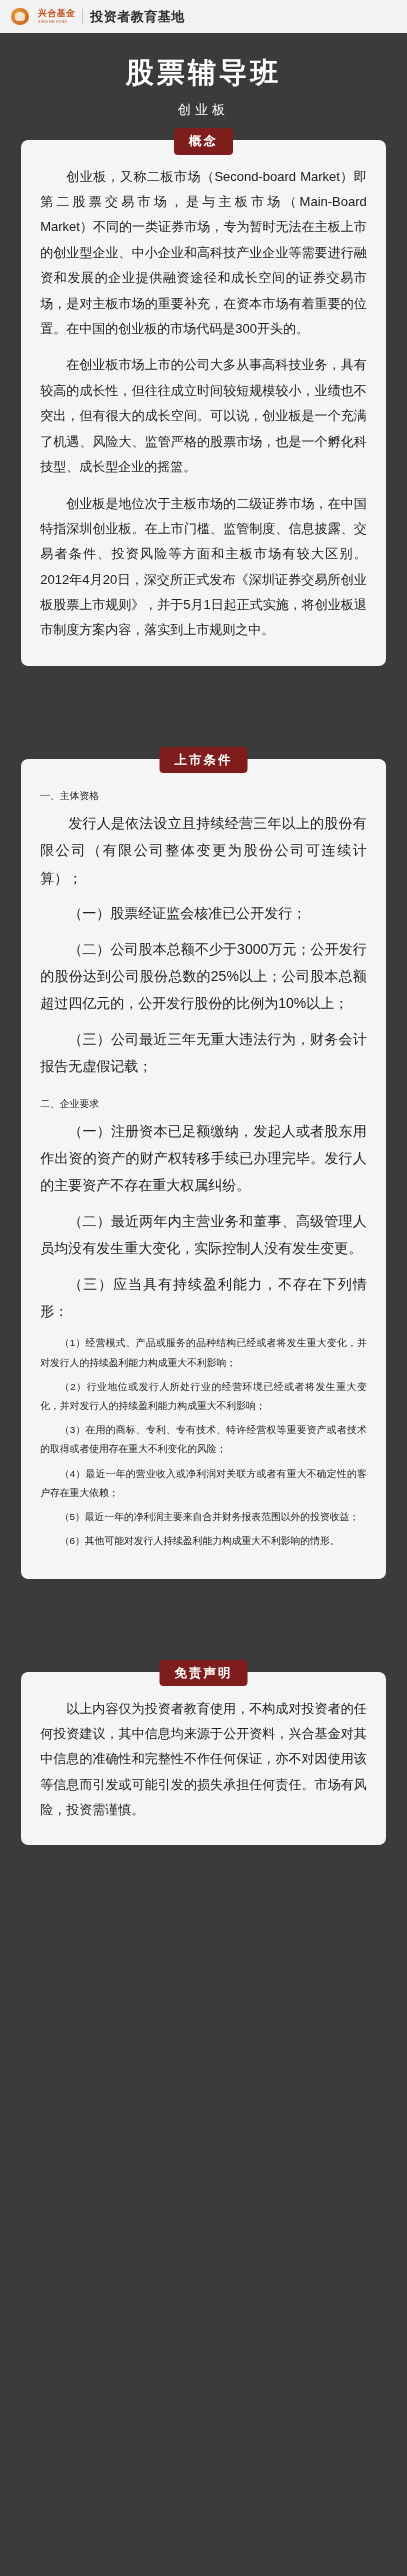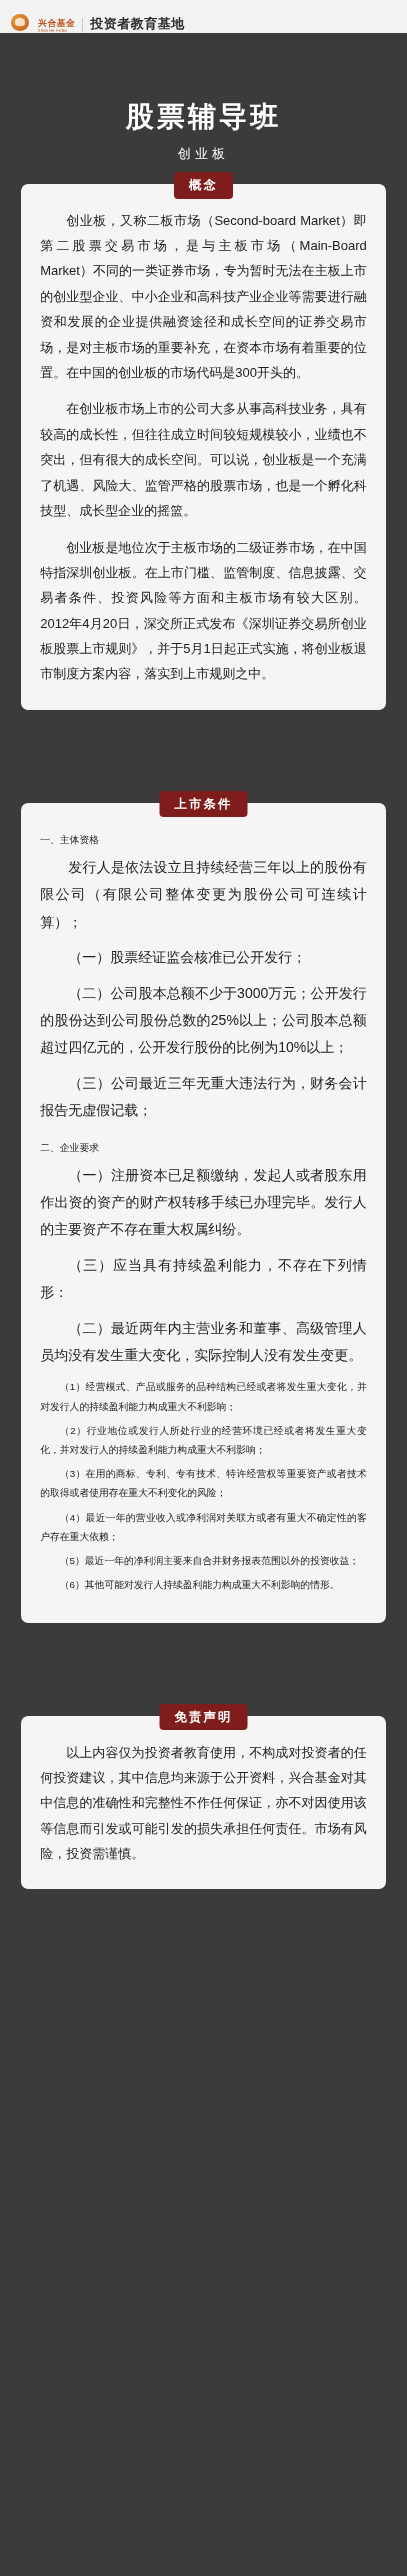--- a/index.html
+++ b/index.html
@@ -15,21 +15,21 @@
     background: #3b3b3b;
     position: relative;
     padding-bottom: 31px;
   }
 
   
   .brandbar {
     height: 33px;
     background: #f2f2f2;
     display: flex;
-    align-items: flex-end;
+    align-items: center;
     padding: 0 11.3px;
   }
   .brand-logo {
     width: 21.6px; height: 21.6px;
     position: relative;
     flex: 0 0 auto;
     margin-right: 5.2px;
   }
   .brand-logo .mark {
     position: absolute;
@@ -77,21 +77,20 @@
   .hero {
     padding: 25px 0 20.6px 0;
     text-align: center;
   }
   .hero-title {
     font-size: 28px;
     font-weight: bold;
     color: #ffffff;
     letter-spacing: 3.1px;
     line-height: 1.1;
-    margin-top: 44px;
   }
   .hero-subtitle {
     margin-top: 12.4px;
     font-size: 13px;
     color: #ffffff;
     letter-spacing: 4.1px;
     font-weight: normal;
   }
 
   
@@ -191,22 +190,22 @@
     <div class="card-header">上市条件</div>
 
     <h3 class="sec-title">一、主体资格</h3>
     <p class="item">发行人是依法设立且持续经营三年以上的股份有限公司（有限公司整体变更为股份公司可连续计算）；</p>
     <p class="item">（一）股票经证监会核准已公开发行；</p>
     <p class="item">（二）公司股本总额不少于3000万元；公开发行的股份达到公司股份总数的25%以上；公司股本总额超过四亿元的，公开发行股份的比例为10%以上；</p>
     <p class="item">（三）公司最近三年无重大违法行为，财务会计报告无虚假记载；</p>
 
     <h3 class="sec-title spaced">二、企业要求</h3>
     <p class="item">（一）注册资本已足额缴纳，发起人或者股东用作出资的资产的财产权转移手续已办理完毕。发行人的主要资产不存在重大权属纠纷。</p>
+    <p class="item">（二）最近两年内主营业务和董事、高级管理人员均没有发生重大变化，实际控制人没有发生变更。</p>
     <p class="item">（三）应当具有持续盈利能力，不存在下列情形：</p>
-    <p class="item">（二）最近两年内主营业务和董事、高级管理人员均没有发生重大变化，实际控制人没有发生变更。</p>
 
     <p class="subitem">（1）经营模式、产品或服务的品种结构已经或者将发生重大变化，并对发行人的持续盈利能力构成重大不利影响；</p>
     <p class="subitem">（2）行业地位或发行人所处行业的经营环境已经或者将发生重大变化，并对发行人的持续盈利能力构成重大不利影响；</p>
     <p class="subitem">（3）在用的商标、专利、专有技术、特许经营权等重要资产或者技术的取得或者使用存在重大不利变化的风险；</p>
     <p class="subitem">（4）最近一年的营业收入或净利润对关联方或者有重大不确定性的客户存在重大依赖；</p>
     <p class="subitem">（5）最近一年的净利润主要来自合并财务报表范围以外的投资收益；</p>
     <p class="subitem">（6）其他可能对发行人持续盈利能力构成重大不利影响的情形。</p>
   </div>
 
   <div class="spacer-gap"></div>

